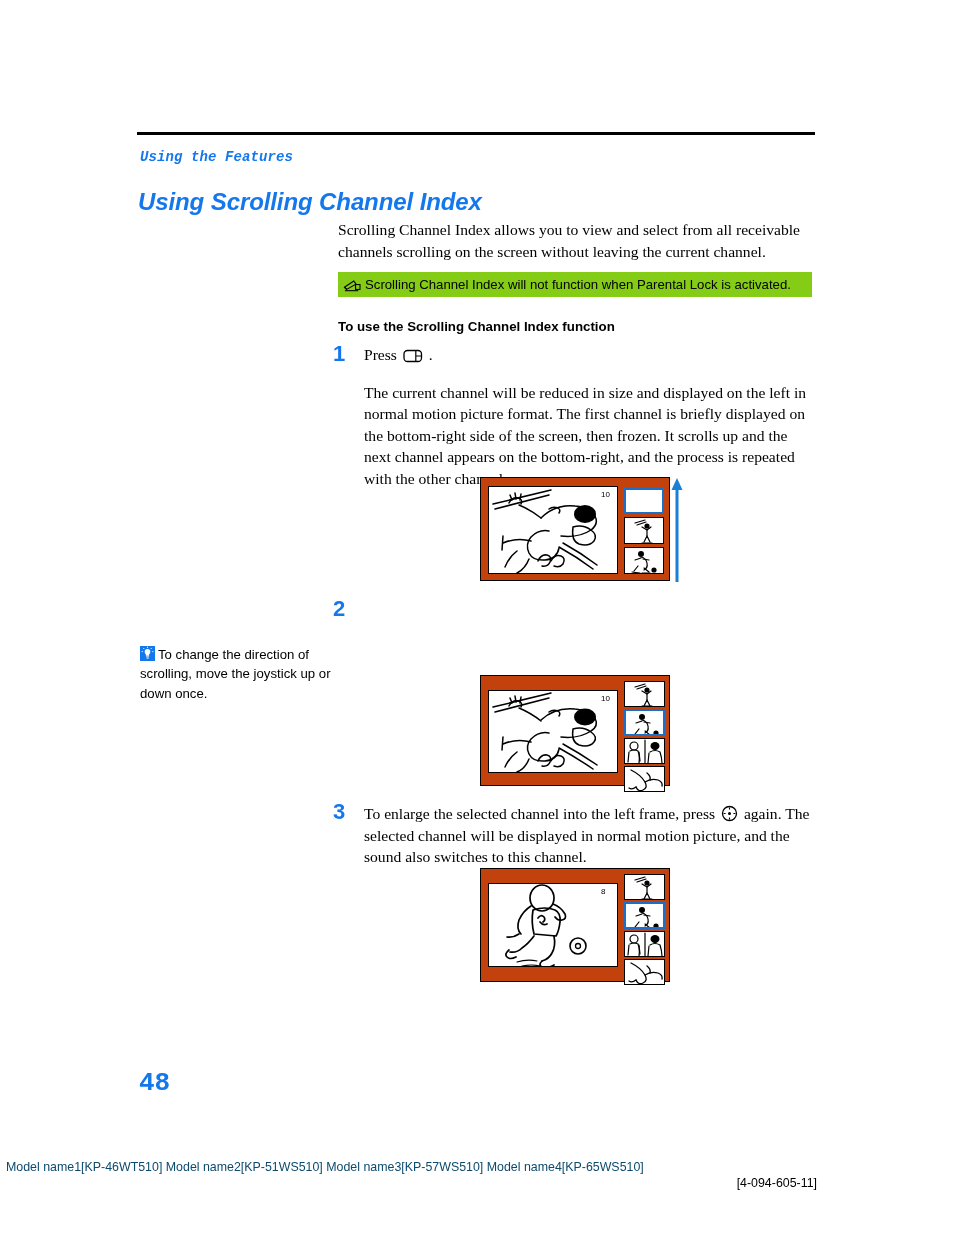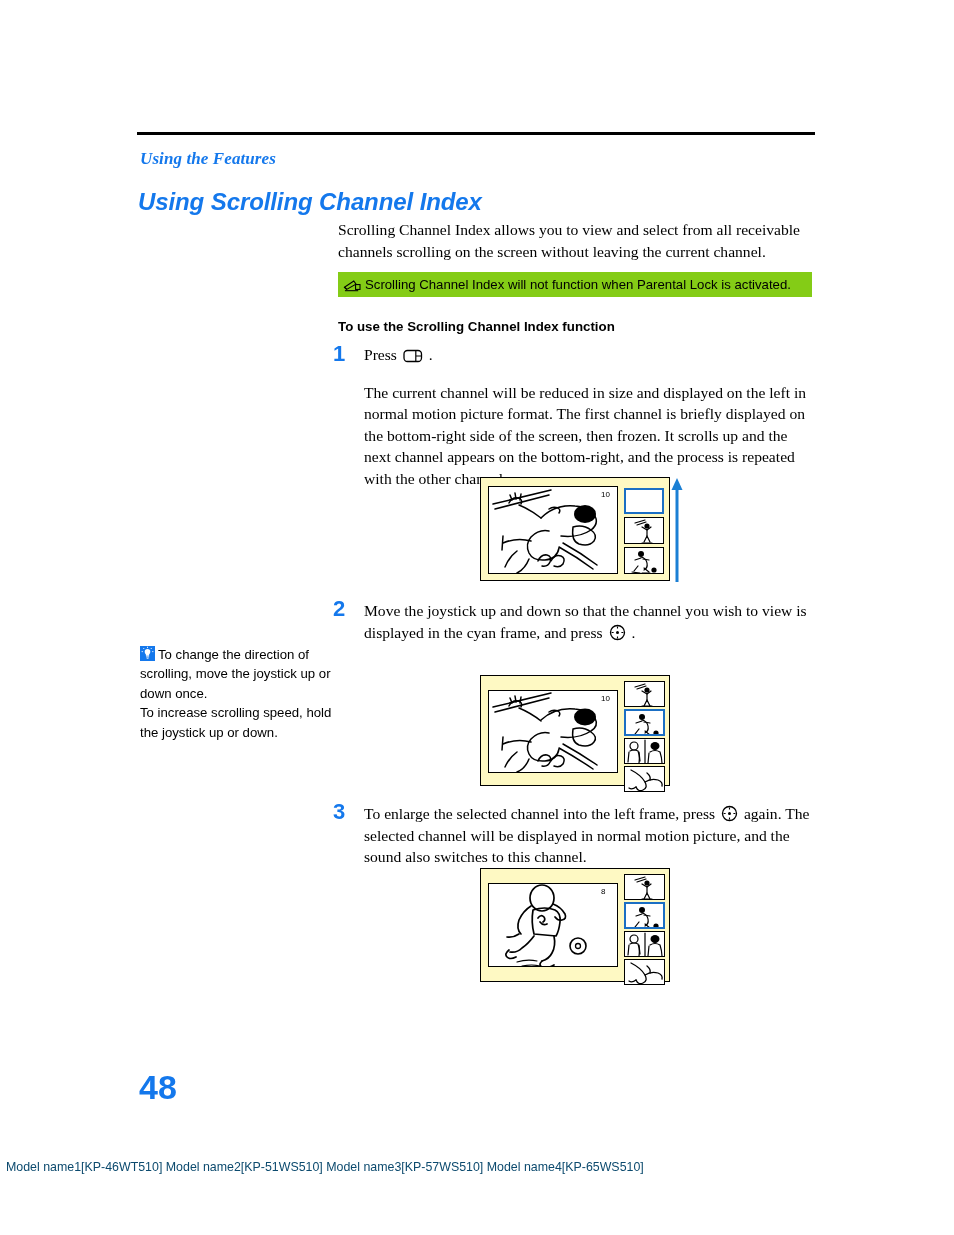--- a/index.html
+++ b/index.html
@@ -26,24 +26,24 @@
     left: 137px;
     top: 132px;
     width: 678px;
     height: 3px;
     background: #000000;
   }
   .running-head {
     position: absolute;
     left: 140px;
     top: 149px;
-    font-family: Liberation Serif, serif;
+    font-family: Liberation Mono, monospace;
     font-style: italic;
     font-weight: bold;
-    font-size: 17px;
+    font-size: 14px;
     color: #1478EC;
     letter-spacing: 0.1px;
   }
   .chapter-title {
     position: absolute;
     left: 138px;
     top: 188px;
     font-family: "Liberation Sans", sans-serif;
     font-style: italic;
     font-weight: bold;
@@ -140,21 +140,21 @@
     display: inline-block;
     vertical-align: -2px;
     margin-right: 3px;
   }
 
   
   .fig {
     position: absolute;
     box-sizing: border-box;
     border: 1.6px solid #000000;
-    background: #fef9c3;
+    background: #c2410c;
   }
   .fig-inner {
     position: absolute;
     inset: 0;
   }
   .fig-main {
     position: absolute;
     box-sizing: border-box;
     border: 1.4px solid #000000;
     background: #ffffff;
@@ -178,23 +178,23 @@
   }
   .scroll-arrow {
     position: absolute;
   }
 
   
   .page-number {
     position: absolute;
     left: 139px;
     top: 1068px;
-    font-family: Liberation Sans, sans-serif;
+    font-family: Liberation Mono, monospace;
     font-weight: bold;
-    font-size: 34px;
+    font-size: 26px;
     color: #1478EC;
   }
   .footer {
     position: absolute;
     left: 6px;
     right: 0;
     top: 1158px;
     text-align: left;
     font-family: "Liberation Sans", sans-serif;
     font-size: 12.4px;
@@ -306,41 +306,31 @@
 
       <svg class="scroll-arrow" style="left:189px; top:-2px;" width="14" height="108" viewBox="0 0 14 108">
         <path d="M7 12 L7 106" stroke="#1B7FD4" stroke-width="3"></path>
         <path d="M7 2 L1.5 14 L12.5 14 Z" fill="#1B7FD4"></path>
       </svg>
     </div>
   </div>
 
   <div class="step-num" style="top:596px;">2</div>
   <div class="step-body" style="top:600px;">
-    <p>
-      <span>Move the joystick up and down so that the channel you wish to view is displayed in the cyan frame, and press</span>
-      <svg class="inline-icon" width="17" height="17" viewBox="0 0 17 17">
-        <circle cx="8.5" cy="8.5" r="7" fill="none" stroke="#000" stroke-width="1.3"></circle>
-        <circle cx="8.5" cy="8.5" r="1.5" fill="#000"></circle>
-        <path d="M8.5 2.6 L8.5 4.6 M8.5 12.4 L8.5 14.4 M2.6 8.5 L4.6 8.5 M12.4 8.5 L14.4 8.5" stroke="#000" stroke-width="1.1"></path>
-      </svg>
-      <span>.</span>
-    </p>
   </div>
 
   <div class="tip">
     <svg class="tip-icon" viewBox="0 0 16 16">
       <rect x="0" y="0" width="16" height="16" fill="#1478EC"></rect>
       <path d="M8 3.2 q3 0 3 3 q0 1.8 -1.3 2.8 l0 1.4 l-3.4 0 l0 -1.4 q-1.3 -1 -1.3 -2.8 q0 -3 3 -3 Z" fill="#ffffff"></path>
       <rect x="6.5" y="11.1" width="3.2" height="1" fill="#ffffff"></rect>
       <rect x="7.1" y="12.6" width="2" height="0.9" fill="#ffffff"></rect>
       <path d="M8 0.8 L8 2.2 M3.6 2.1 L4.4 3.2 M12.4 2.1 L11.6 3.2 M1.7 6 L3.1 6 M14.3 6 L12.9 6" stroke="#ffffff" stroke-width="0.9"></path>
     </svg><span>To change the direction of scrolling, move the joystick up or down once.</span>
     <br>
-    <span>To increase scrolling speed, hold the joystick up or down.</span>
   </div>
 
   <div class="fig" style="left:480px; top:675px; width:190px; height:111px;">
     <div class="fig-inner">
       <div class="fig-main" style="left:7px; top:14px; width:130px; height:83px;">
         <svg viewBox="0 0 130 83" width="130" height="83">
           <g fill="none" stroke="#000" stroke-width="1.5" stroke-linecap="round" stroke-linejoin="round">
             <path d="M4 16 L62 2 M6 21 L60 7"></path>
             <path d="M20 15 q3 -6 9 -5 q5 1 3 6"></path>
             <path d="M23 12 l-2 -5 M27 11 l-1 -6 M31 12 l1 -6"></path>
@@ -503,14 +493,15 @@
             <path d="M22 6 q4 3 3 7"></path>
           </g>
         </svg>
       </div>
     </div>
   </div>
 
   <div class="page-number">48</div>
 
   <div class="footer">Model name1[KP-46WT510] Model name2[KP-51WS510] Model name3[KP-57WS510] Model name4[KP-65WS510]</div>
+  <div class="footer-line2">[4-094-605-11]</div>
 
 </div>
 
 </body></html>

